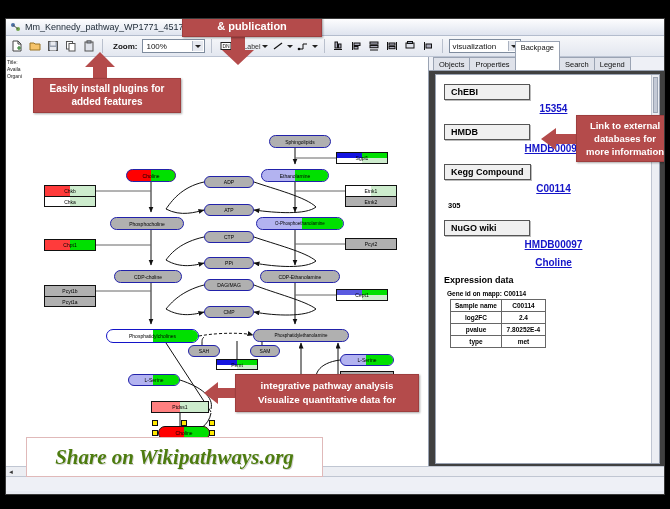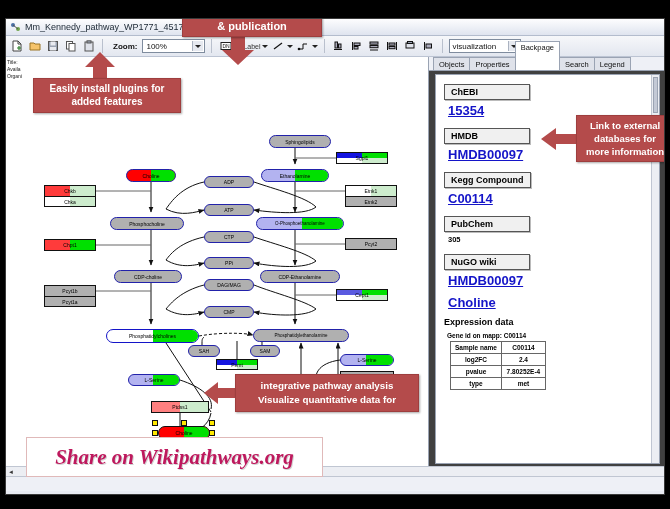--- a/index.html
+++ b/index.html
@@ -70,21 +70,21 @@
   .tab.active { background:#fff; font-weight:normal; padding-bottom:18px; }
   .backpage {
     flex:1; background:#fff; margin:3px 4px 2px 6px; border:1px solid #9aa3b3;
     overflow:hidden; position:relative; padding:6px 0 0 8px;
   }
   .dbbox {
     display:inline-block; border:1px solid #555; background:#f0f0f0;
     font-size:9px; font-weight:bold; color:#000; padding:2px 6px; min-width:86px;
     box-shadow:1px 1px 0 #bbb;
   }
-  .dblink { font-size:13px; color:#1414c8; text-decoration:underline; display:block; margin:3px 0 7px 4px; font-weight:bold;}
+  .dblink { font-size:10px; color:#1414c8; text-decoration:underline; display:block; margin:3px 0 7px 4px; font-weight:bold;text-align:center;}
   .dbplain { font-size:7.5px; color:#000; display:block; margin:3px 0 7px 4px; font-weight:bold;}
   .exprhead { font-size:9px; font-weight:bold; color:#000; margin:2px 0 5px 0; }
   .geneid { font-size:6.5px; font-weight:bold; color:#000; margin:0 0 2px 3px; }
   table.expr { border-collapse:collapse; margin-left:6px; }
   table.expr td { border:1px solid #666; font-size:6.5px; font-weight:bold; text-align:center;
                   padding:2px 4px; color:#000; background:#fff; }
   table.expr td.k { min-width:48px; }
   table.expr td.v { min-width:44px; }
   
   .vscroll { position:absolute; right:0; top:0; bottom:0; width:8px; background:#eceef3; border-left:1px solid #c0c6d2;}
@@ -113,21 +113,21 @@
     position:absolute; background:#b44b4b; color:#fff; font-weight:bold;
     text-align:center; border:1px solid #9e3e3e; line-height:13px;
     box-shadow:1px 1px 2px rgba(0,0,0,.35); z-index:40;
   }
   .cal-arrow { position:absolute; z-index:39; }
   .share {
     position:absolute; left:20px; top:418px; width:297px; height:40px;
     background:#fff; border:1px solid #e0b9b9;
     display:flex; align-items:center; justify-content:center;
     font-family:"Liberation Serif", serif; font-style:italic; font-weight:bold;
-    font-size:21px; color:#be185d; z-index:41;
+    font-size:21px; color:#4d7c0f; z-index:41;
     text-shadow:1px 1px 0 rgba(0,0,0,.18);
   }
 </style>
 </head>
 <body>
 
 <div id="app">
 
   <div class="titlebar">
     <span class="tb-icon">
@@ -503,21 +503,20 @@
       <div class="backpage">
         <div class="dbbox">ChEBI</div>
         <a class="dblink" href="#">15354</a>
 
         <div class="dbbox">HMDB</div>
         <a class="dblink" href="#">HMDB00097</a>
 
         <div class="dbbox">Kegg Compound</div>
         <a class="dblink" href="#">C00114</a>
 
-        <div class="dbbox">PubChem</div>
         <span class="dbplain">305</span>
 
         <div class="dbbox">NuGO wiki</div>
         <a class="dblink" href="#">HMDB00097</a>
 
         <a class="dblink" href="#">Choline</a>
 
         <div class="exprhead">Expression data</div>
         <div class="geneid">Gene id on mapp: C00114</div>
 

